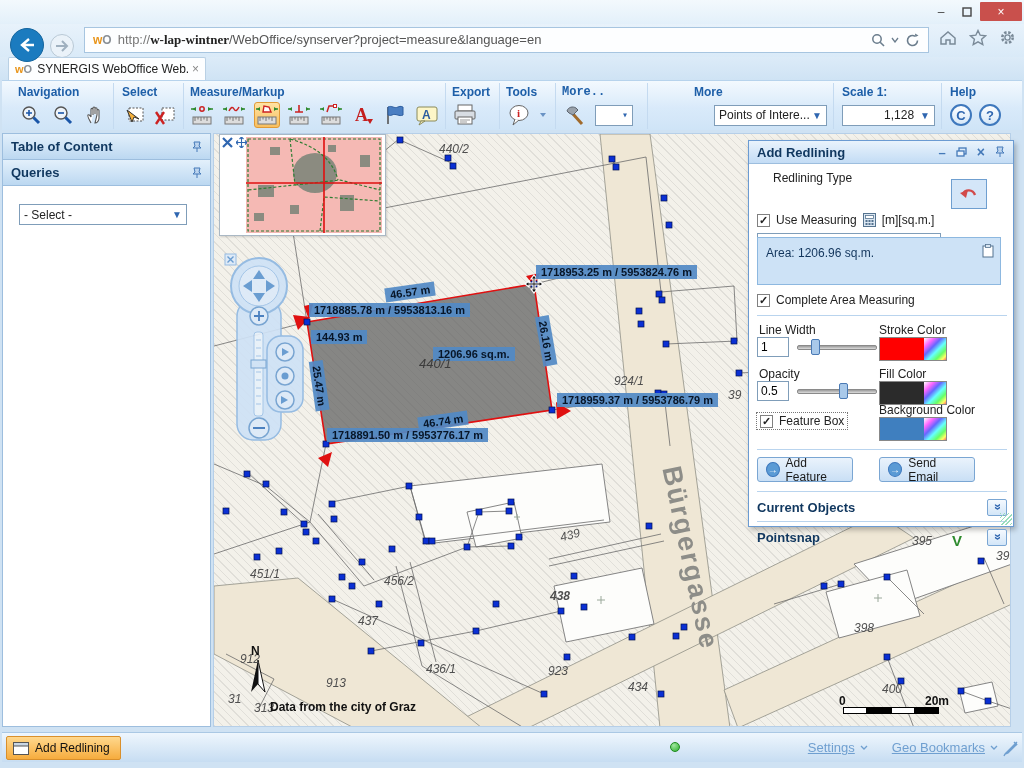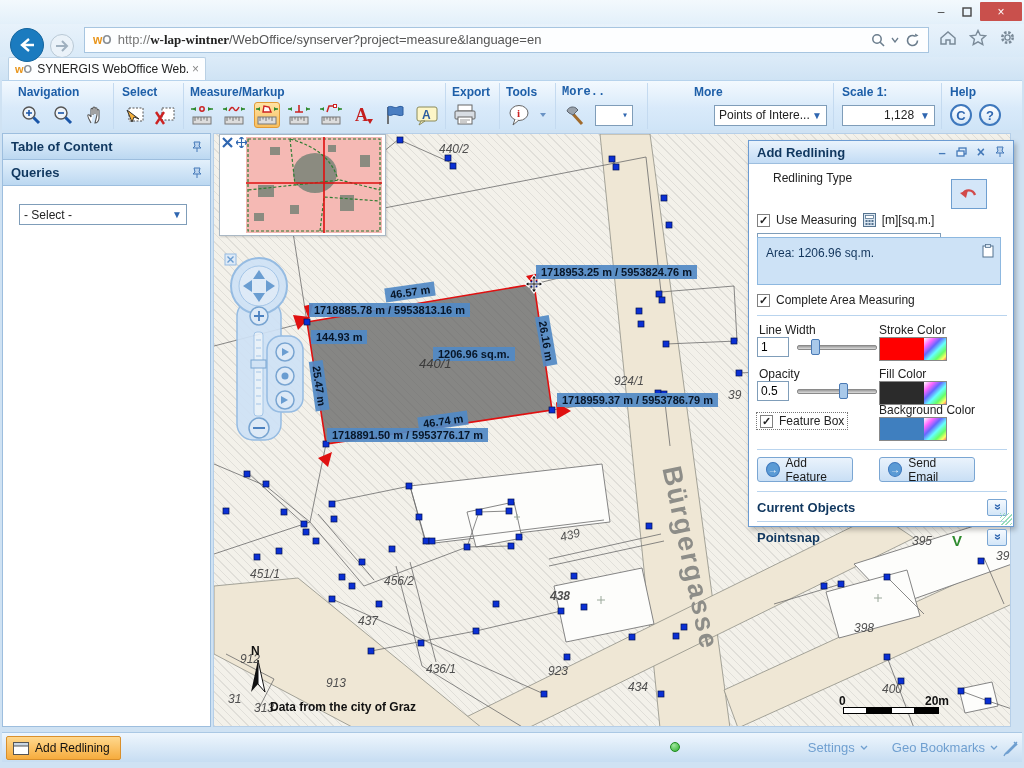--- a/index.html
+++ b/index.html
@@ -126,21 +126,21 @@
   .chevbtn span { display:inline-block; transform:rotate(-90deg); line-height:1; }
   .grip { position:absolute; right:1px; bottom:1px; width:12px; height:12px;
     background:repeating-linear-gradient(135deg,#9db,#9db 1px,transparent 1px,transparent 3px); }
 
   
   .statusbar { position:absolute; left:2px; top:732px; width:1020px; height:30px;
     background:linear-gradient(#eef6fd,#c7ddf2); border-top:1px solid #aac8e4; }
   .task-btn { position:absolute; left:4px; top:3px; height:24px; display:flex; align-items:center; gap:6px;
     padding:0 10px 0 6px; background:linear-gradient(#ffd88d,#f6ac3e); border:1px solid #d98f2b; border-radius:2px;
     font-size:12px; color:#111; }
-  .status-links { position:absolute; right:24px; top:7px; display:flex; gap:24px; font-size:13px; color:#6f9fd0; }
+  .status-links { position:absolute; right:24px; top:7px; display:flex; gap:24px; font-size:13px; color:#6f9fd0;text-decoration:underline; }
   .status-links .lk { display:flex; gap:5px; align-items:center; }
   .greendot { position:absolute; left:668px; top:9px; width:10px; height:10px; border-radius:50%;
     background:radial-gradient(circle at 35% 30%,#9fe89f,#2eae2e); border:1px solid #1d8a1d; }
   .bottomstrip { position:absolute; left:0; top:762px; width:1024px; height:6px; background:#cfe2f3; }
 
   svg { display:block; }
 </style>
 </head>
 <body>
 

